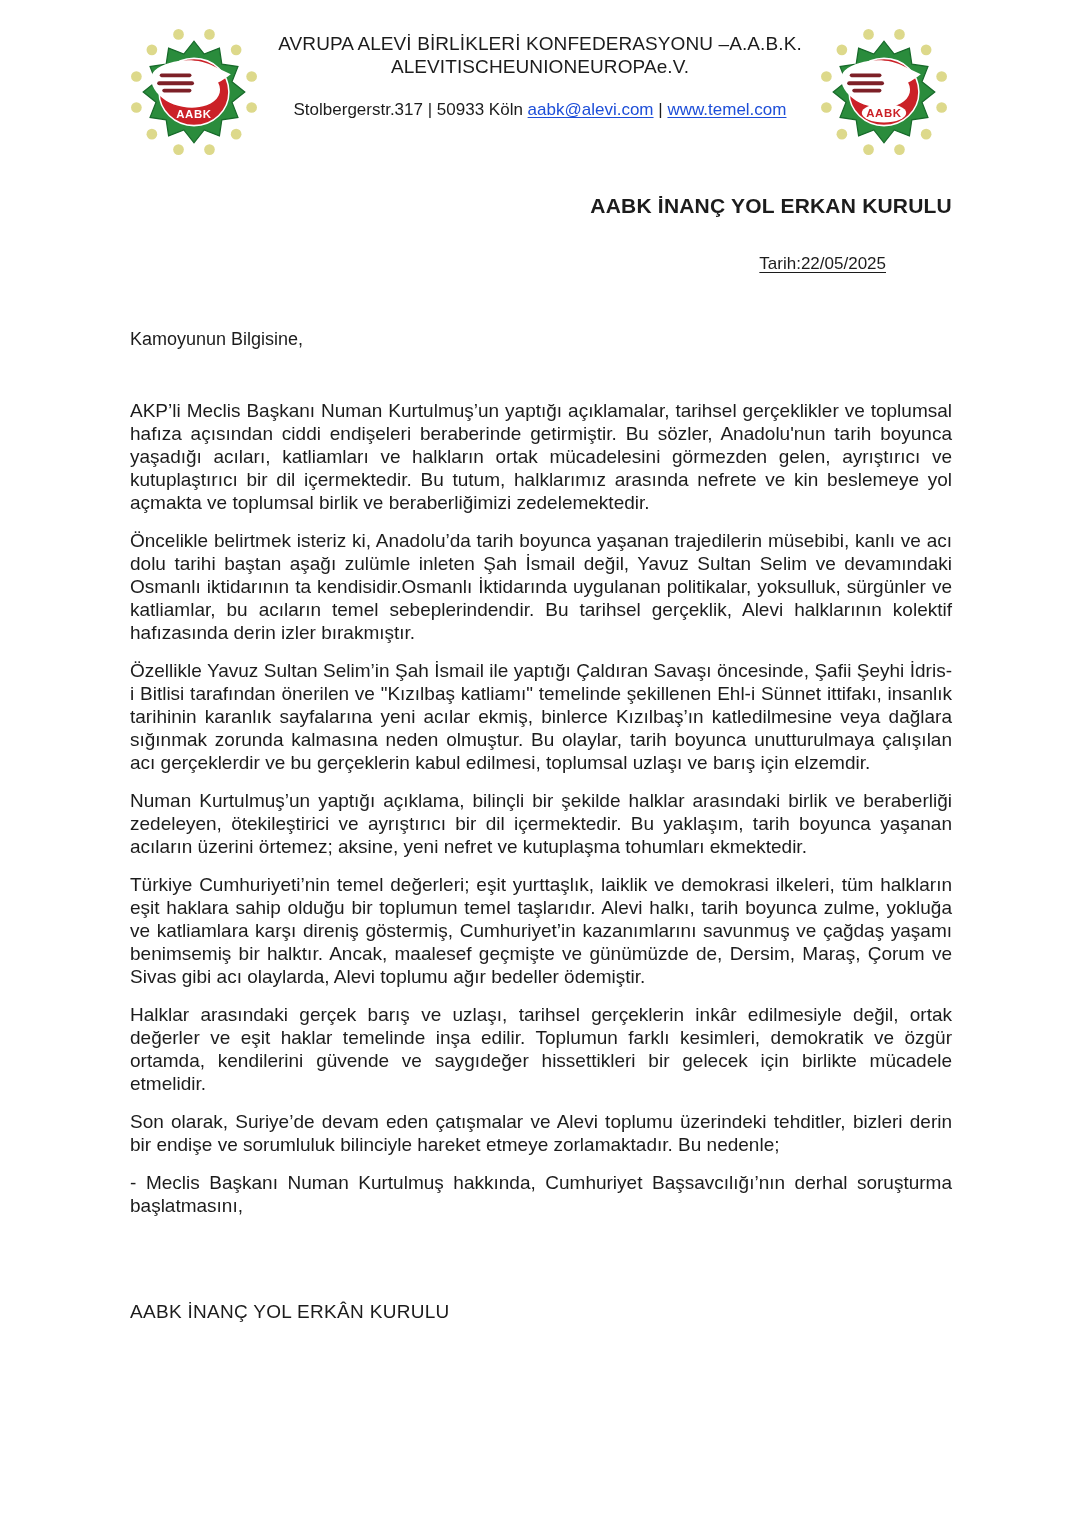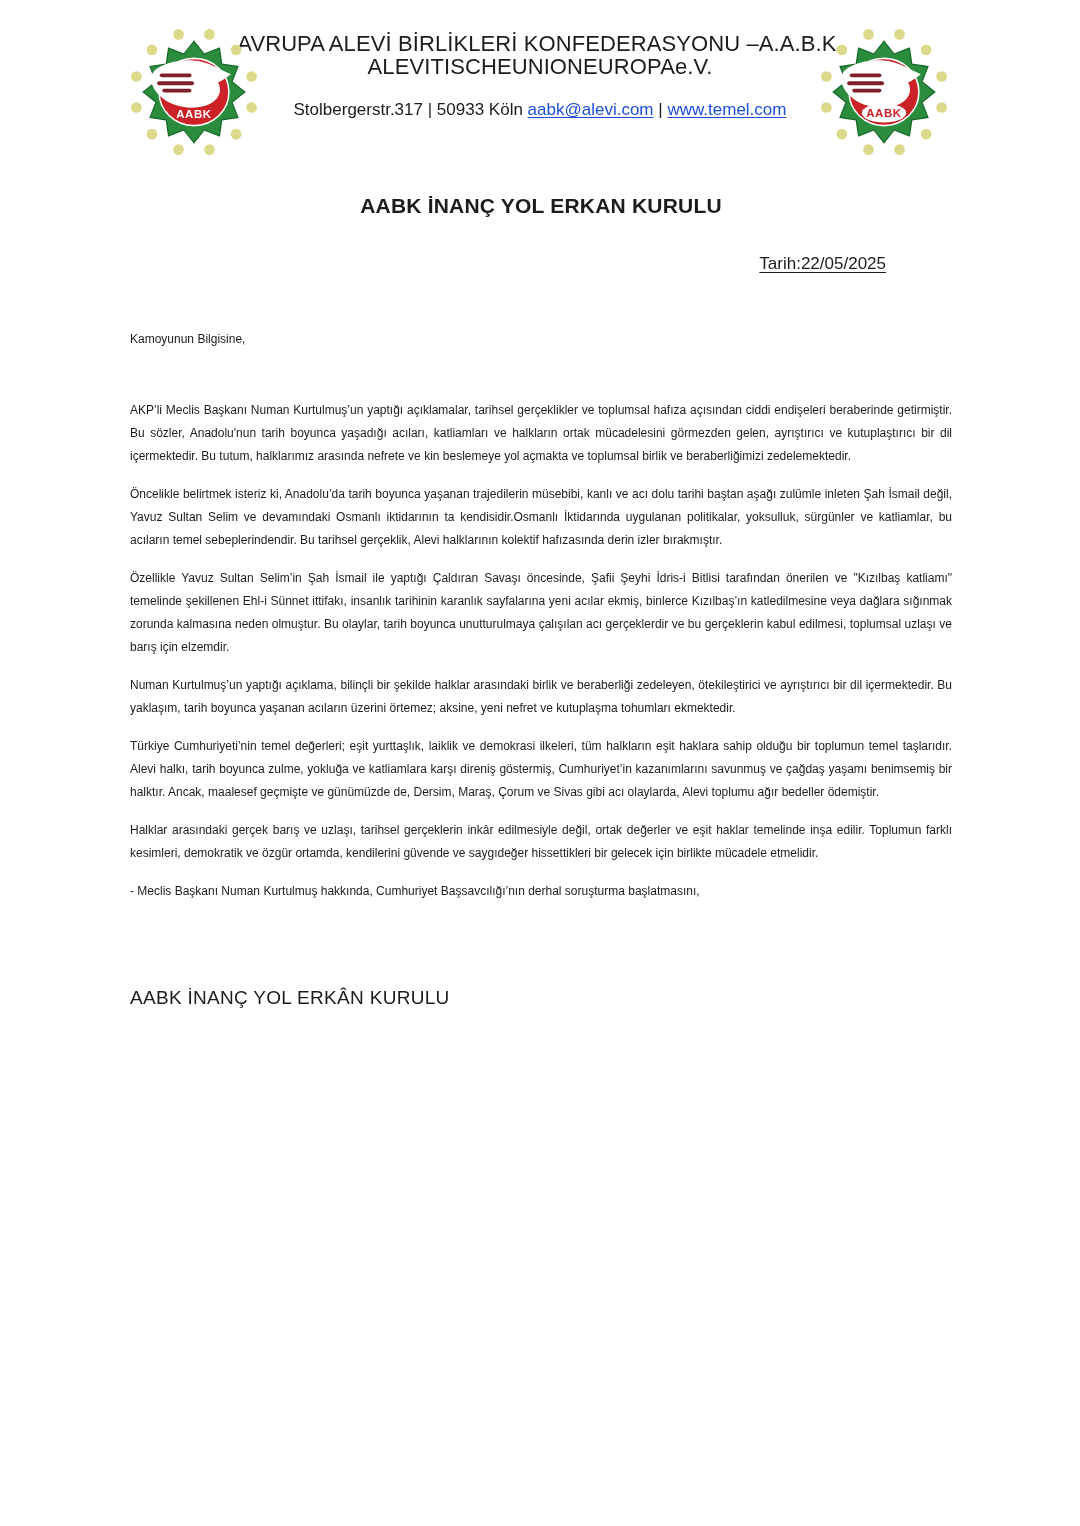--- a/index.html
+++ b/index.html
@@ -11,48 +11,48 @@
     overflow: hidden;
     font-family: "Liberation Sans", sans-serif;
     color: #1c1c1c;
   }
   
   .letterhead { position: relative; height: 170px; }
   .logo { position: absolute; top: 24px; width: 132px; height: 136px; }
   .logo-left  { left: 128px; }
   .logo-right { left: 818px; }
   .header-text { padding-top: 32px; text-align: center; }
-  .org-line { font-size: 22px; line-height: 23px; letter-spacing: 0.1px; text-align: center; }
+  .org-line { font-size: 19px; line-height: 23px; letter-spacing: 0.1px; text-align: center; }
   .address-line { margin-top: 22px; font-size: 17px; }
   .address-line .link {
     color: #1d4ed8;
     text-decoration: underline;
     text-underline-offset: 2px;
     cursor: pointer;
   }
   
   .content { margin: 0 128px 0 130px; }
   .doc-title {
     margin: 24px 0 0 0;
-    text-align: center;
+    text-align: right;
     font-size: 21px;
     font-weight: 700;
     letter-spacing: 0.2px;
   }
   .date-line { margin-top: 36px; text-align: right; padding-right: 66px; }
   .date-line .date {
     font-size: 17px;
     text-decoration: underline;
     text-underline-offset: 3px;
     text-align: right;
   }
-  .salutation { margin: 54px 0 0 0; font-size: 12px; line-height: 23px; }
+  .salutation { margin: 54px 0 0 0; font-size: 18px; line-height: 23px; }
   .para {
     margin: 15px 0 0 0;
-    font-size: 12px;
+    font-size: 19px;
     line-height: 23px;
     text-align: justify;
   }
   .para.first { margin-top: 48px; }
   .para.closing { margin-top: 52px; }
   .signature {
     margin: 84px 0 13px 0;
     font-size: 19px;
     letter-spacing: 0.3px;
   }
@@ -139,20 +139,21 @@
     </div>
 
     <p class="salutation">Kamoyunun Bilgisine,</p>
 
     <p class="para first">AKP’li Meclis Başkanı Numan Kurtulmuş’un yaptığı açıklamalar, tarihsel gerçeklikler ve toplumsal hafıza açısından ciddi endişeleri beraberinde getirmiştir. Bu sözler, Anadolu'nun tarih boyunca yaşadığı acıları, katliamları ve halkların ortak mücadelesini görmezden gelen, ayrıştırıcı ve kutuplaştırıcı bir dil içermektedir. Bu tutum, halklarımız arasında nefrete ve kin beslemeye yol açmakta ve toplumsal birlik ve beraberliğimizi zedelemektedir.</p>
     <p class="para">Öncelikle belirtmek isteriz ki, Anadolu’da tarih boyunca yaşanan trajedilerin müsebibi, kanlı ve acı dolu tarihi baştan aşağı zulümle inleten Şah İsmail değil, Yavuz Sultan Selim ve devamındaki Osmanlı iktidarının ta kendisidir.Osmanlı İktidarında uygulanan politikalar, yoksulluk, sürgünler ve katliamlar, bu acıların temel sebeplerindendir. Bu tarihsel gerçeklik, Alevi halklarının kolektif hafızasında derin izler bırakmıştır.</p>
     <p class="para">Özellikle Yavuz Sultan Selim’in Şah İsmail ile yaptığı Çaldıran Savaşı öncesinde, Şafii Şeyhi İdris-i Bitlisi tarafından önerilen ve "Kızılbaş katliamı" temelinde şekillenen Ehl-i Sünnet ittifakı, insanlık tarihinin karanlık sayfalarına yeni acılar ekmiş, binlerce Kızılbaş’ın katledilmesine veya dağlara sığınmak zorunda kalmasına neden olmuştur. Bu olaylar, tarih boyunca unutturulmaya çalışılan acı gerçeklerdir ve bu gerçeklerin kabul edilmesi, toplumsal uzlaşı ve barış için elzemdir.</p>
     <p class="para">Numan Kurtulmuş’un yaptığı açıklama, bilinçli bir şekilde halklar arasındaki birlik ve beraberliği zedeleyen, ötekileştirici ve ayrıştırıcı bir dil içermektedir. Bu yaklaşım, tarih boyunca yaşanan acıların üzerini örtemez; aksine, yeni nefret ve kutuplaşma tohumları ekmektedir.</p>
     <p class="para">Türkiye Cumhuriyeti’nin temel değerleri; eşit yurttaşlık, laiklik ve demokrasi ilkeleri, tüm halkların eşit haklara sahip olduğu bir toplumun temel taşlarıdır. Alevi halkı, tarih boyunca zulme, yokluğa ve katliamlara karşı direniş göstermiş, Cumhuriyet’in kazanımlarını savunmuş ve çağdaş yaşamı benimsemiş bir halktır. Ancak, maalesef geçmişte ve günümüzde de, Dersim, Maraş, Çorum ve Sivas gibi acı olaylarda, Alevi toplumu ağır bedeller ödemiştir.</p>
     <p class="para">Halklar arasındaki gerçek barış ve uzlaşı, tarihsel gerçeklerin inkâr edilmesiyle değil, ortak değerler ve eşit haklar temelinde inşa edilir. Toplumun farklı kesimleri, demokratik ve özgür ortamda, kendilerini güvende ve saygıdeğer hissettikleri bir gelecek için birlikte mücadele etmelidir.</p>
+    <p class="para">Son olarak, Suriye’de devam eden çatışmalar ve Alevi toplumu üzerindeki tehditler, bizleri derin bir endişe ve sorumluluk bilinciyle hareket etmeye zorlamaktadır. Bu nedenle;</p>
 
     <p class="para">- Meclis Başkanı Numan Kurtulmuş hakkında, Cumhuriyet Başsavcılığı’nın derhal soruşturma başlatmasını,</p>
 
 
     <p class="signature">AABK İNANÇ YOL ERKÂN KURULU</p>
 
   </div>
 
 </div>
 

